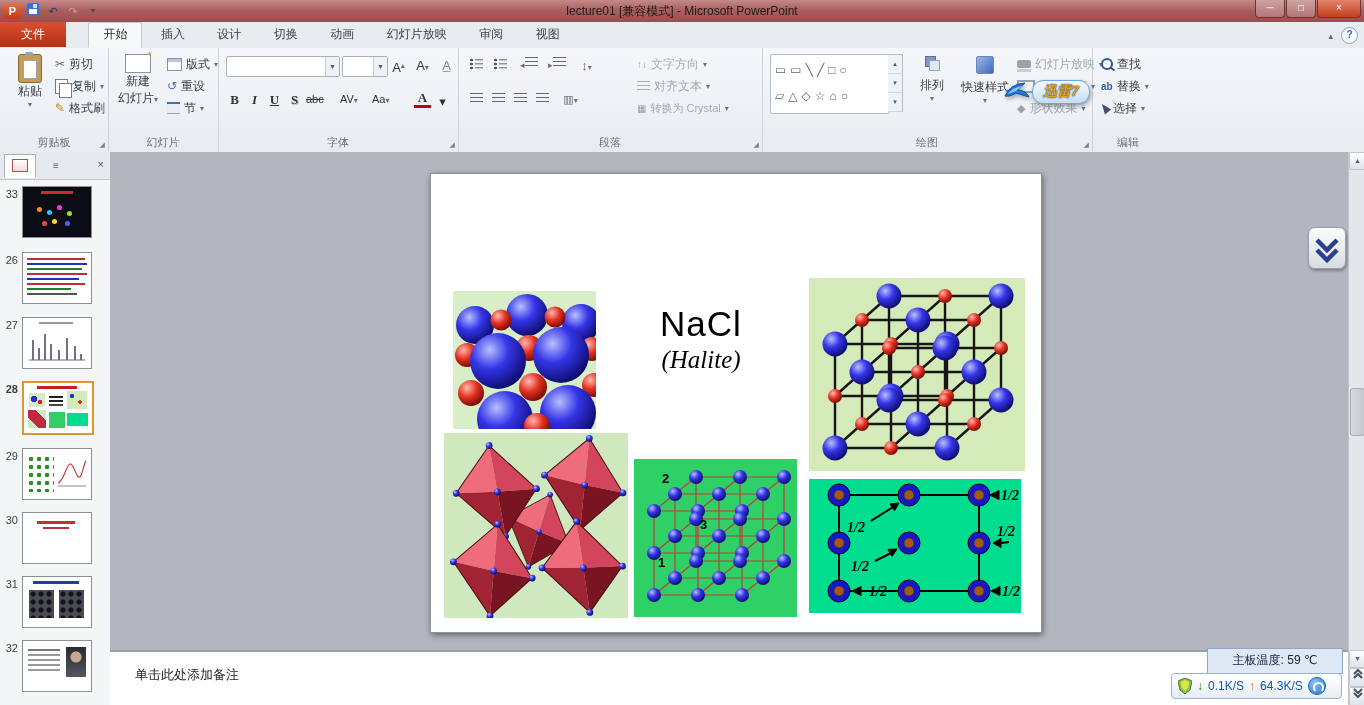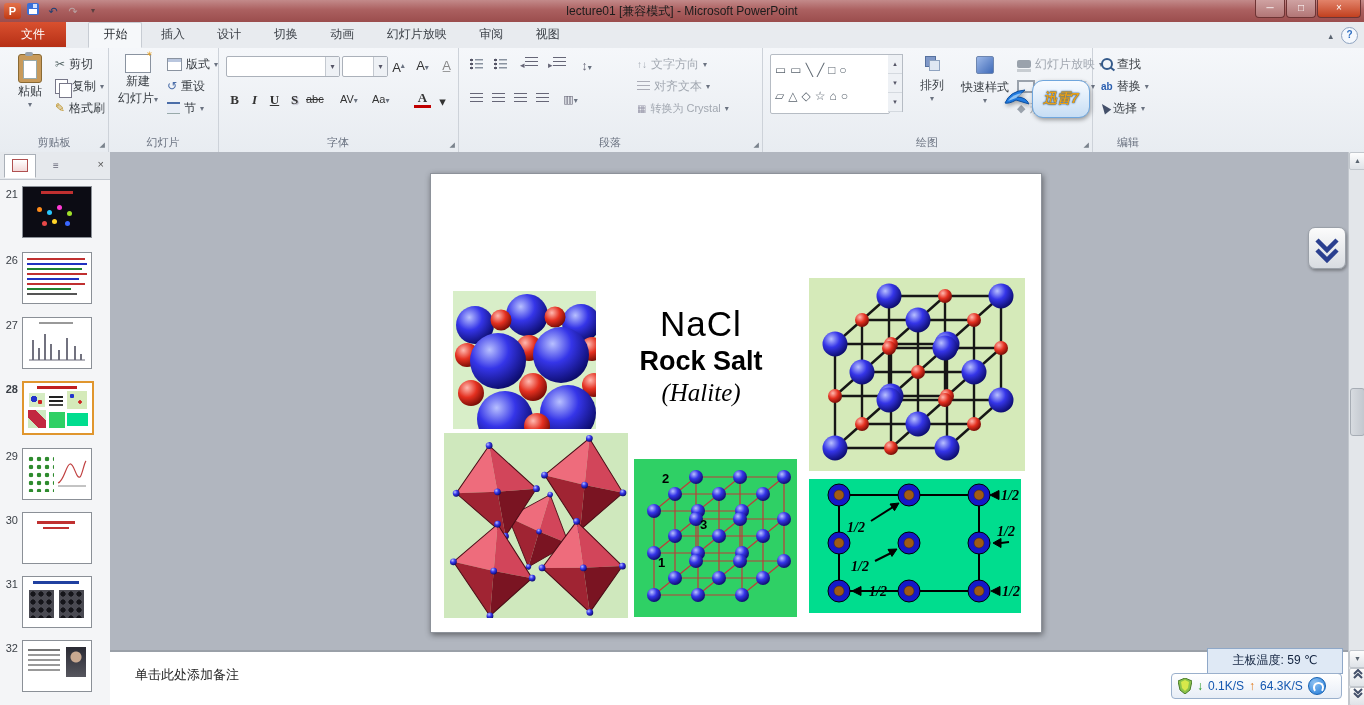--- a/index.html
+++ b/index.html
@@ -88,21 +88,21 @@
   .ic-arrange::after{content:'';position:absolute;left:4px;top:4px;width:9px;height:9px;background:#dfe7f2;border:1px solid #8fa3c0;}
   .ic-quick{width:16px;height:16px;border:1px solid #6d86b0;border-radius:2px;background:linear-gradient(135deg,#9db8e8,#3f6ab8);}
   .gallery{position:absolute;background:#fff;border:1px solid #b6bcc4;border-radius:2px;color:#5a646e;
     font-size:12px;letter-spacing:4px;line-height:26px;padding:2px 4px;}
   .gscroll{position:absolute;width:14px;border:1px solid #b6bcc4;border-left:none;background:#eef1f5;
     display:flex;flex-direction:column;}
   .gscroll span{flex:1;text-align:center;font-size:7px;color:#556;border-bottom:1px solid #d4d9df;line-height:18px;}
 
   
   .thunder{position:absolute;left:1004px;top:80px;display:flex;align-items:center;gap:2px;z-index:50;filter:drop-shadow(1px 2px 2px rgba(0,0,0,.35));}
-  .th-pill{height:20px;padding:8px 10px;border-radius:11px;border:1px solid #6fa6dd;
+  .th-pill{height:20px;padding:1px 10px;border-radius:11px;border:1px solid #6fa6dd;
     background:linear-gradient(#f8fbff,#c6ddf4);font-size:14px;font-weight:bold;font-style:italic;
     color:#e8a018;text-shadow:0 0 2px #14549c, 0 0 1px #14549c;line-height:19px;}
 
   
   .panel{position:absolute;left:0;top:152px;width:110px;height:553px;background:#f4f5f7;border-right:1px solid #9ba1aa;}
   .ptabs{position:absolute;left:0;top:0;width:100%;height:27px;background:#e6e9ed;border-bottom:1px solid #c2c7ce;display:flex;align-items:center;}
   .ptab{width:30px;height:22px;margin-left:4px;display:flex;align-items:center;justify-content:center;border:1px solid transparent;}
   .ptab.active{background:#fff;border-color:#aab0b8;border-bottom-color:#fff;}
   .pt-slide{width:14px;height:11px;border:1px solid #b05050;background:linear-gradient(#fff,#f3d9d9);}
   .pt-outline{font-size:10px;color:#667;}
@@ -380,21 +380,21 @@
       <div class="ptab active">
           <span class="pt-slide"></span>
         </div>
       <div class="ptab">
           <span class="pt-outline">≡</span>
         </div>
       <span class="pclose">×</span>
     </div>
 
     <div class="trow" style="top:34px">
-      <span class="tnum">21</span>
+      <span class="tnum">33</span>
       <div class="thumb" style="background:#0c0c14">
         <i style="left:18px;top:4px;width:32px;height:3px;background:#c03030"></i>
         <i style="left:14px;top:20px;width:5px;height:5px;border-radius:50%;background:#ff8c1a;
            box-shadow:10px 3px 0 #28c8ff,20px -2px 0 #ff3bd4,30px 4px 0 #a0e02a,15px 12px 0 #ffd428,28px 14px 0 #3a68ff,5px 14px 0 #e84848"></i>
       </div>
     </div>
 
     <div class="trow" style="top:100px">
       <span class="tnum">26</span>
       <div class="thumb">
@@ -497,21 +497,20 @@
           <circle cx="80" cy="96" r="14" fill="url(#gR)"></circle>
         <circle cx="141" cy="94" r="12" fill="url(#gR)"></circle>
           <circle cx="52" cy="128" r="28" fill="url(#gB)"></circle>
         <circle cx="115" cy="122" r="28" fill="url(#gB)"></circle>
           <circle cx="84" cy="135" r="13" fill="url(#gR)"></circle>
       </svg>
     </div>
 
     <div class="figtext">
       <div class="t-nacl">NaCl</div>
-      <div class="t-rock">Rock Salt</div>
       <div class="t-halite">(Halite)</div>
     </div>
 
     <div class="fig" style="left:378px;top:104px;width:216px;height:193px">
       <svg id="nacl-lattice" viewBox="0 0 216 193" width="216" height="193">
         <rect width="216" height="193" fill="#d5eab9"></rect>
       <g stroke="#161616" stroke-width="2.4">
             <line x1="26" y1="170" x2="82" y2="170"></line>
             <line x1="26" y1="170" x2="26" y2="118"></line>
             <line x1="26" y1="170" x2="53" y2="146"></line>

